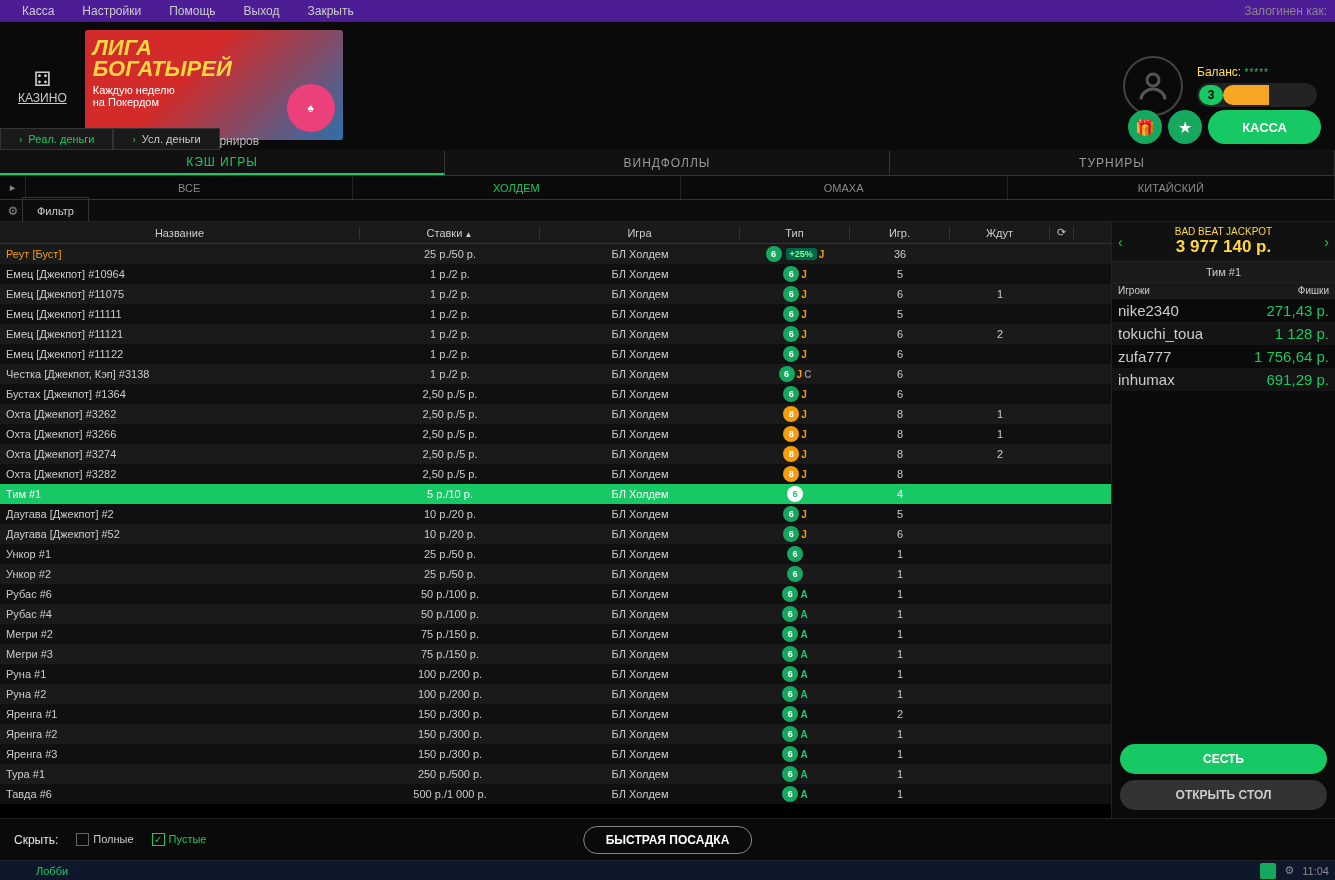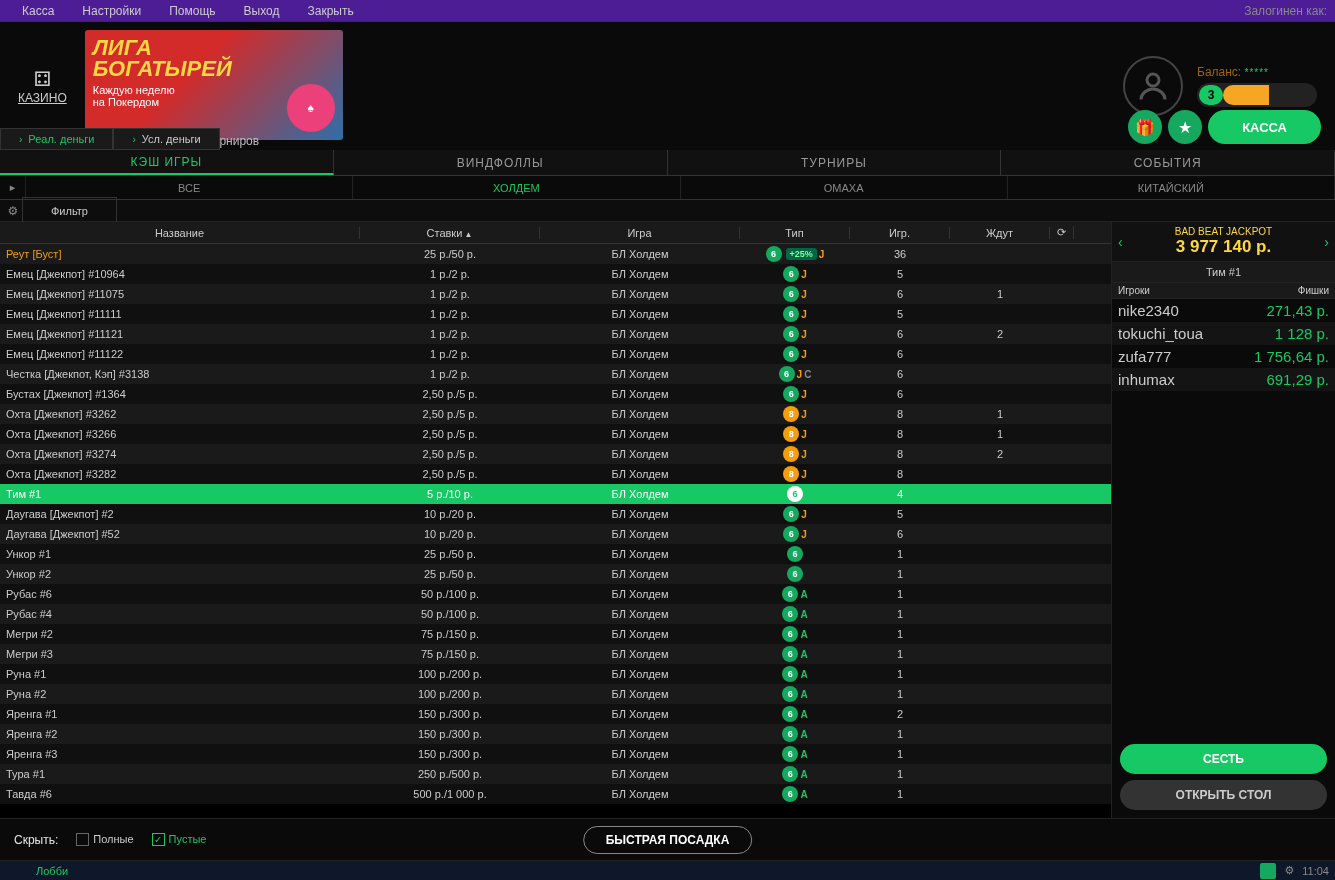--- a/index.html
+++ b/index.html
@@ -16,21 +16,21 @@
 .casino-block { text-align: center; color: #ccc; }
 .casino-icon { font-size: 20px; }
 .casino-text { text-decoration: underline; font-size: 12px; }
 .banner { width: 258px; height: 110px; margin: 8px 0; background: linear-gradient(135deg, #d32a2a 40%, #2e6fa8 100%); border-radius: 3px; position: relative; color: #fff; padding: 8px; overflow: hidden; }
 .banner .b1 { font-size: 22px; font-weight: 900; font-style: italic; color: #ffd740; line-height: 0.95; }
 .banner .b2 { font-size: 11px; margin-top: 4px; }
 .banner .circle { position: absolute; right: 8px; bottom: 8px; width: 48px; height: 48px; border-radius: 50%; background: #ec407a; display: flex; align-items: center; justify-content: center; }
 .right-panel { margin-left: auto; display: flex; align-items: center; gap: 14px; padding: 0 18px; }
 .avatar-c { width: 60px; height: 60px; border: 2px solid #444; border-radius: 50%; display: flex; align-items: center; justify-content: center; color: #444; font-size: 32px; }
 .balance-area { text-align: left; }
-.balance-label { color: #a16207; font-size: 12px; }
+.balance-label { color: #fde047; font-size: 12px; }
 .balance-bar { margin-top: 4px; width: 120px; height: 24px; background: #222; border-radius: 12px; position: relative; display: flex; align-items: center; }
 .balance-bar .pill { width: 24px; height: 20px; margin-left: 2px; background: #17c964; border-radius: 10px; display: flex; align-items: center; justify-content: center; font-weight: bold; color: #000; }
 .balance-bar .bar { position: absolute; left: 26px; right: 2px; top: 2px; bottom: 2px; background: linear-gradient(90deg, #f5a623 50%, #222 50%); border-radius: 10px; }
 .stars { color: #17c964; font-size: 10px; letter-spacing: 1px; }
 .stats-row { position: absolute; left: 16px; top: 112px; font-size: 12px; }
 .stats-row .num { color: #d9534f; font-weight: bold; }
 .stats-row .lbl { color: #bbb; margin-right: 10px; }
 .money-tabs { position: absolute; left: 0; bottom: 0; height: 22px; display: flex; }
 .mtab { padding: 0 18px; display: flex; align-items: center; gap: 6px; background: #1a1a1a; border: 1px solid #333; cursor: pointer; font-size: 11px; }
 .mtab.active { color: #17c964; }
@@ -40,21 +40,21 @@
 .kassa-btn { padding: 0 34px; height: 34px; border-radius: 17px; background: #17c964; color: #fff; font-weight: bold; display: flex; align-items: center; cursor: pointer; font-size: 13px; }
 .main-tabs { height: 26px; background: #111; display: flex; border-bottom: 1px solid #333; }
 .main-tab { flex: 1; display: flex; align-items: center; justify-content: center; cursor: pointer; color: #999; border-right: 1px solid #333; font-size: 12px; letter-spacing: 1px; }
 .main-tab.active { color: #17c964; border-bottom: 2px solid #17c964; }
 .sub-tabs { height: 24px; background: #0a0a0a; display: flex; border-bottom: 1px solid #333; }
 .sub-tab { flex: 1; display: flex; align-items: center; justify-content: center; cursor: pointer; color: #888; border-right: 1px solid #222; font-size: 11px; }
 .sub-tab.active { color: #17c964; }
 .sub-tab.small { flex: 0 0 26px; }
 .filter-row { height: 22px; background: #0d0d0d; display: flex; align-items: center; padding-left: 4px; border-bottom: 1px solid #222; }
 .filter-row .gear { width: 18px; text-align: center; cursor: pointer; color: #888; }
-.filter-row .fbtn { padding: 0 28px; border: 1px solid #333; height: 28px; display: flex; align-items: center; font-size: 11px; cursor: pointer; }
+.filter-row .fbtn { padding: 0 14px; border: 1px solid #333; height: 28px; display: flex; align-items: center; font-size: 11px; cursor: pointer; }
 .content-area { display: flex; height: calc(880px - 22px - 128px - 26px - 24px - 22px - 42px - 20px); }
 .table-wrap { flex: 1; display: flex; flex-direction: column; overflow: hidden; }
 .thdr { height: 22px; background: #1a1a1a; display: flex; border-bottom: 1px solid #333; font-size: 11px; align-items: center; }
 .thdr .c { text-align: center; border-right: 1px solid #333; padding: 0 4px; }
 .tbody { flex: 1; overflow-y: auto; }
 .trow { height: 20px; display: flex; align-items: center; font-size: 11px; cursor: pointer; }
 .trow:nth-child(odd) { background: #1a1a1a; }
 .trow:nth-child(even) { background: #101010; }
 .trow.selected { background: #17c964; color: #fff; }
 .trow.selected .badge { background: #fff; color: #17c964; }
@@ -162,21 +162,20 @@
     <div class="rbtn">🎁</div>
     <div class="rbtn">★</div>
     <div class="kassa-btn">КАССА</div>
   </div>
 </div>
 
 <div class="main-tabs" id="main-tabs">
     <div class="main-tab active">КЭШ ИГРЫ</div>
     <div class="main-tab ">ВИНДФОЛЛЫ</div>
     <div class="main-tab ">ТУРНИРЫ</div>
-    <div class="main-tab ">СОБЫТИЯ</div>
   </div>
 <div class="sub-tabs" id="sub-tabs">
     <div class="sub-tab small">▸</div>
     <div class="sub-tab ">ВСЕ</div>
     <div class="sub-tab active">ХОЛДЕМ</div>
     <div class="sub-tab ">ОМАХА</div>
     <div class="sub-tab ">КИТАЙСКИЙ</div>
   </div>
 <div class="filter-row">
   <div class="gear">⚙</div>

